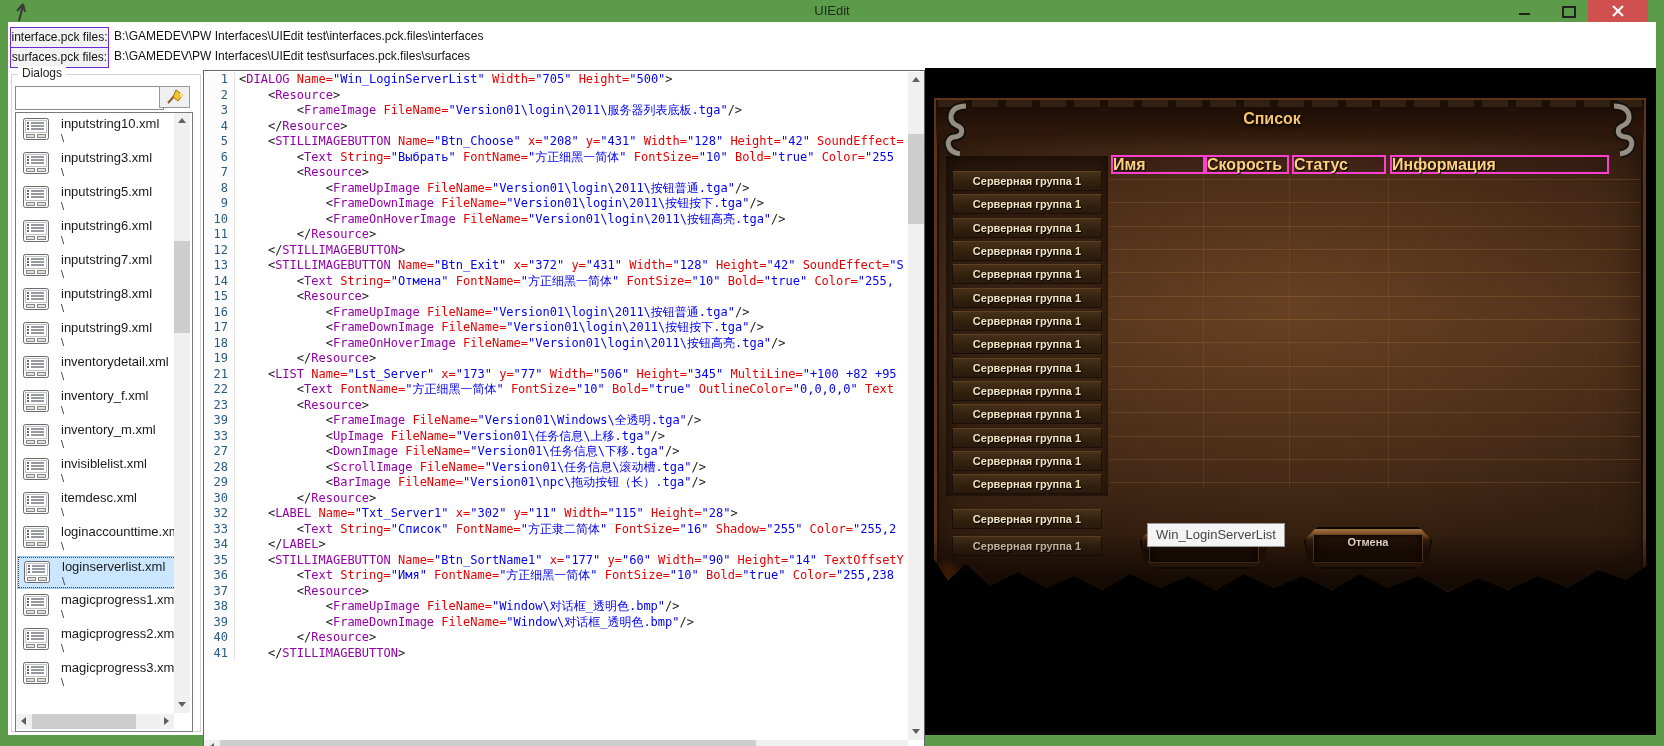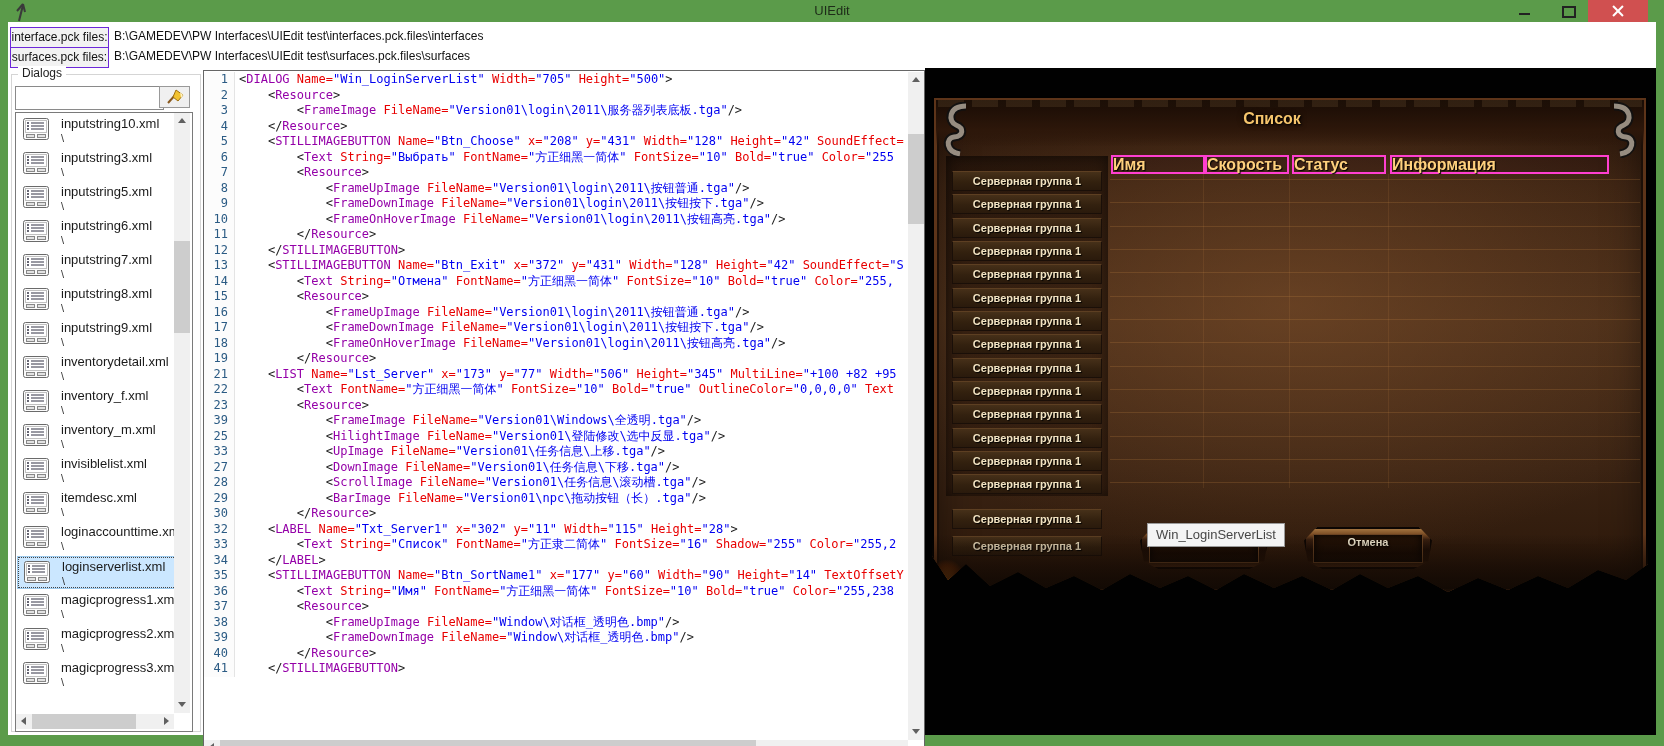--- a/index.html
+++ b/index.html
@@ -450,21 +450,20 @@
           <div class="cl"><span class="ln">14</span><span class="ct"><i class="p">        </i><i class="b">&lt;</i><i class="t">Text</i><i class="p"> </i><i class="a">String=</i><i class="s">"Отмена"</i><i class="p"> </i><i class="a">FontName=</i><i class="s">"方正细黑一简体"</i><i class="p"> </i><i class="a">FontSize=</i><i class="s">"10"</i><i class="p"> </i><i class="a">Bold=</i><i class="s">"true"</i><i class="p"> </i><i class="a">Color=</i><i class="s">"255,</i></span></div>
           <div class="cl"><span class="ln">15</span><span class="ct"><i class="p">        </i><i class="b">&lt;</i><i class="t">Resource</i><i class="b">&gt;</i></span></div>
           <div class="cl"><span class="ln">16</span><span class="ct"><i class="p">            </i><i class="b">&lt;</i><i class="t">FrameUpImage</i><i class="p"> </i><i class="a">FileName=</i><i class="s">"Version01\login\2011\按钮普通.tga"</i><i class="b">/&gt;</i></span></div>
           <div class="cl"><span class="ln">17</span><span class="ct"><i class="p">            </i><i class="b">&lt;</i><i class="t">FrameDownImage</i><i class="p"> </i><i class="a">FileName=</i><i class="s">"Version01\login\2011\按钮按下.tga"</i><i class="b">/&gt;</i></span></div>
           <div class="cl"><span class="ln">18</span><span class="ct"><i class="p">            </i><i class="b">&lt;</i><i class="t">FrameOnHoverImage</i><i class="p"> </i><i class="a">FileName=</i><i class="s">"Version01\login\2011\按钮高亮.tga"</i><i class="b">/&gt;</i></span></div>
           <div class="cl"><span class="ln">19</span><span class="ct"><i class="p">        </i><i class="b">&lt;/</i><i class="t">Resource</i><i class="b">&gt;</i></span></div>
           <div class="cl"><span class="ln">21</span><span class="ct"><i class="p">    </i><i class="b">&lt;</i><i class="t">LIST</i><i class="p"> </i><i class="a">Name=</i><i class="s">"Lst_Server"</i><i class="p"> </i><i class="a">x=</i><i class="s">"173"</i><i class="p"> </i><i class="a">y=</i><i class="s">"77"</i><i class="p"> </i><i class="a">Width=</i><i class="s">"506"</i><i class="p"> </i><i class="a">Height=</i><i class="s">"345"</i><i class="p"> </i><i class="a">MultiLine=</i><i class="s">"+100 +82 +95</i></span></div>
           <div class="cl"><span class="ln">22</span><span class="ct"><i class="p">        </i><i class="b">&lt;</i><i class="t">Text</i><i class="p"> </i><i class="a">FontName=</i><i class="s">"方正细黑一简体"</i><i class="p"> </i><i class="a">FontSize=</i><i class="s">"10"</i><i class="p"> </i><i class="a">Bold=</i><i class="s">"true"</i><i class="p"> </i><i class="a">OutlineColor=</i><i class="s">"0,0,0,0"</i><i class="p"> </i><i class="a">Text</i></span></div>
           <div class="cl"><span class="ln">23</span><span class="ct"><i class="p">        </i><i class="b">&lt;</i><i class="t">Resource</i><i class="b">&gt;</i></span></div>
           <div class="cl"><span class="ln">39</span><span class="ct"><i class="p">            </i><i class="b">&lt;</i><i class="t">FrameImage</i><i class="p"> </i><i class="a">FileName=</i><i class="s">"Version01\Windows\全透明.tga"</i><i class="b">/&gt;</i></span></div>
-          <div class="cl"><span class="ln">25</span><span class="ct"><i class="p">            </i><i class="b">&lt;</i><i class="t">HilightImage</i><i class="p"> </i><i class="a">FileName=</i><i class="s">"Version01\登陆修改\选中反显.tga"</i><i class="b">/&gt;</i></span></div>
           <div class="cl"><span class="ln">33</span><span class="ct"><i class="p">            </i><i class="b">&lt;</i><i class="t">UpImage</i><i class="p"> </i><i class="a">FileName=</i><i class="s">"Version01\任务信息\上移.tga"</i><i class="b">/&gt;</i></span></div>
           <div class="cl"><span class="ln">27</span><span class="ct"><i class="p">            </i><i class="b">&lt;</i><i class="t">DownImage</i><i class="p"> </i><i class="a">FileName=</i><i class="s">"Version01\任务信息\下移.tga"</i><i class="b">/&gt;</i></span></div>
           <div class="cl"><span class="ln">28</span><span class="ct"><i class="p">            </i><i class="b">&lt;</i><i class="t">ScrollImage</i><i class="p"> </i><i class="a">FileName=</i><i class="s">"Version01\任务信息\滚动槽.tga"</i><i class="b">/&gt;</i></span></div>
           <div class="cl"><span class="ln">29</span><span class="ct"><i class="p">            </i><i class="b">&lt;</i><i class="t">BarImage</i><i class="p"> </i><i class="a">FileName=</i><i class="s">"Version01\npc\拖动按钮（长）.tga"</i><i class="b">/&gt;</i></span></div>
           <div class="cl"><span class="ln">30</span><span class="ct"><i class="p">        </i><i class="b">&lt;/</i><i class="t">Resource</i><i class="b">&gt;</i></span></div>
           <div class="cl"><span class="ln">32</span><span class="ct"><i class="p">    </i><i class="b">&lt;</i><i class="t">LABEL</i><i class="p"> </i><i class="a">Name=</i><i class="s">"Txt_Server1"</i><i class="p"> </i><i class="a">x=</i><i class="s">"302"</i><i class="p"> </i><i class="a">y=</i><i class="s">"11"</i><i class="p"> </i><i class="a">Width=</i><i class="s">"115"</i><i class="p"> </i><i class="a">Height=</i><i class="s">"28"</i><i class="b">&gt;</i></span></div>
           <div class="cl"><span class="ln">33</span><span class="ct"><i class="p">        </i><i class="b">&lt;</i><i class="t">Text</i><i class="p"> </i><i class="a">String=</i><i class="s">"Список"</i><i class="p"> </i><i class="a">FontName=</i><i class="s">"方正隶二简体"</i><i class="p"> </i><i class="a">FontSize=</i><i class="s">"16"</i><i class="p"> </i><i class="a">Shadow=</i><i class="s">"255"</i><i class="p"> </i><i class="a">Color=</i><i class="s">"255,2</i></span></div>
           <div class="cl"><span class="ln">34</span><span class="ct"><i class="p">    </i><i class="b">&lt;/</i><i class="t">LABEL</i><i class="b">&gt;</i></span></div>
           <div class="cl"><span class="ln">35</span><span class="ct"><i class="p">    </i><i class="b">&lt;</i><i class="t">STILLIMAGEBUTTON</i><i class="p"> </i><i class="a">Name=</i><i class="s">"Btn_SortName1"</i><i class="p"> </i><i class="a">x=</i><i class="s">"177"</i><i class="p"> </i><i class="a">y=</i><i class="s">"60"</i><i class="p"> </i><i class="a">Width=</i><i class="s">"90"</i><i class="p"> </i><i class="a">Height=</i><i class="s">"14"</i><i class="p"> </i><i class="a">TextOffsetY</i></span></div>
           <div class="cl"><span class="ln">36</span><span class="ct"><i class="p">        </i><i class="b">&lt;</i><i class="t">Text</i><i class="p"> </i><i class="a">String=</i><i class="s">"Имя"</i><i class="p"> </i><i class="a">FontName=</i><i class="s">"方正细黑一简体"</i><i class="p"> </i><i class="a">FontSize=</i><i class="s">"10"</i><i class="p"> </i><i class="a">Bold=</i><i class="s">"true"</i><i class="p"> </i><i class="a">Color=</i><i class="s">"255,238</i></span></div>

